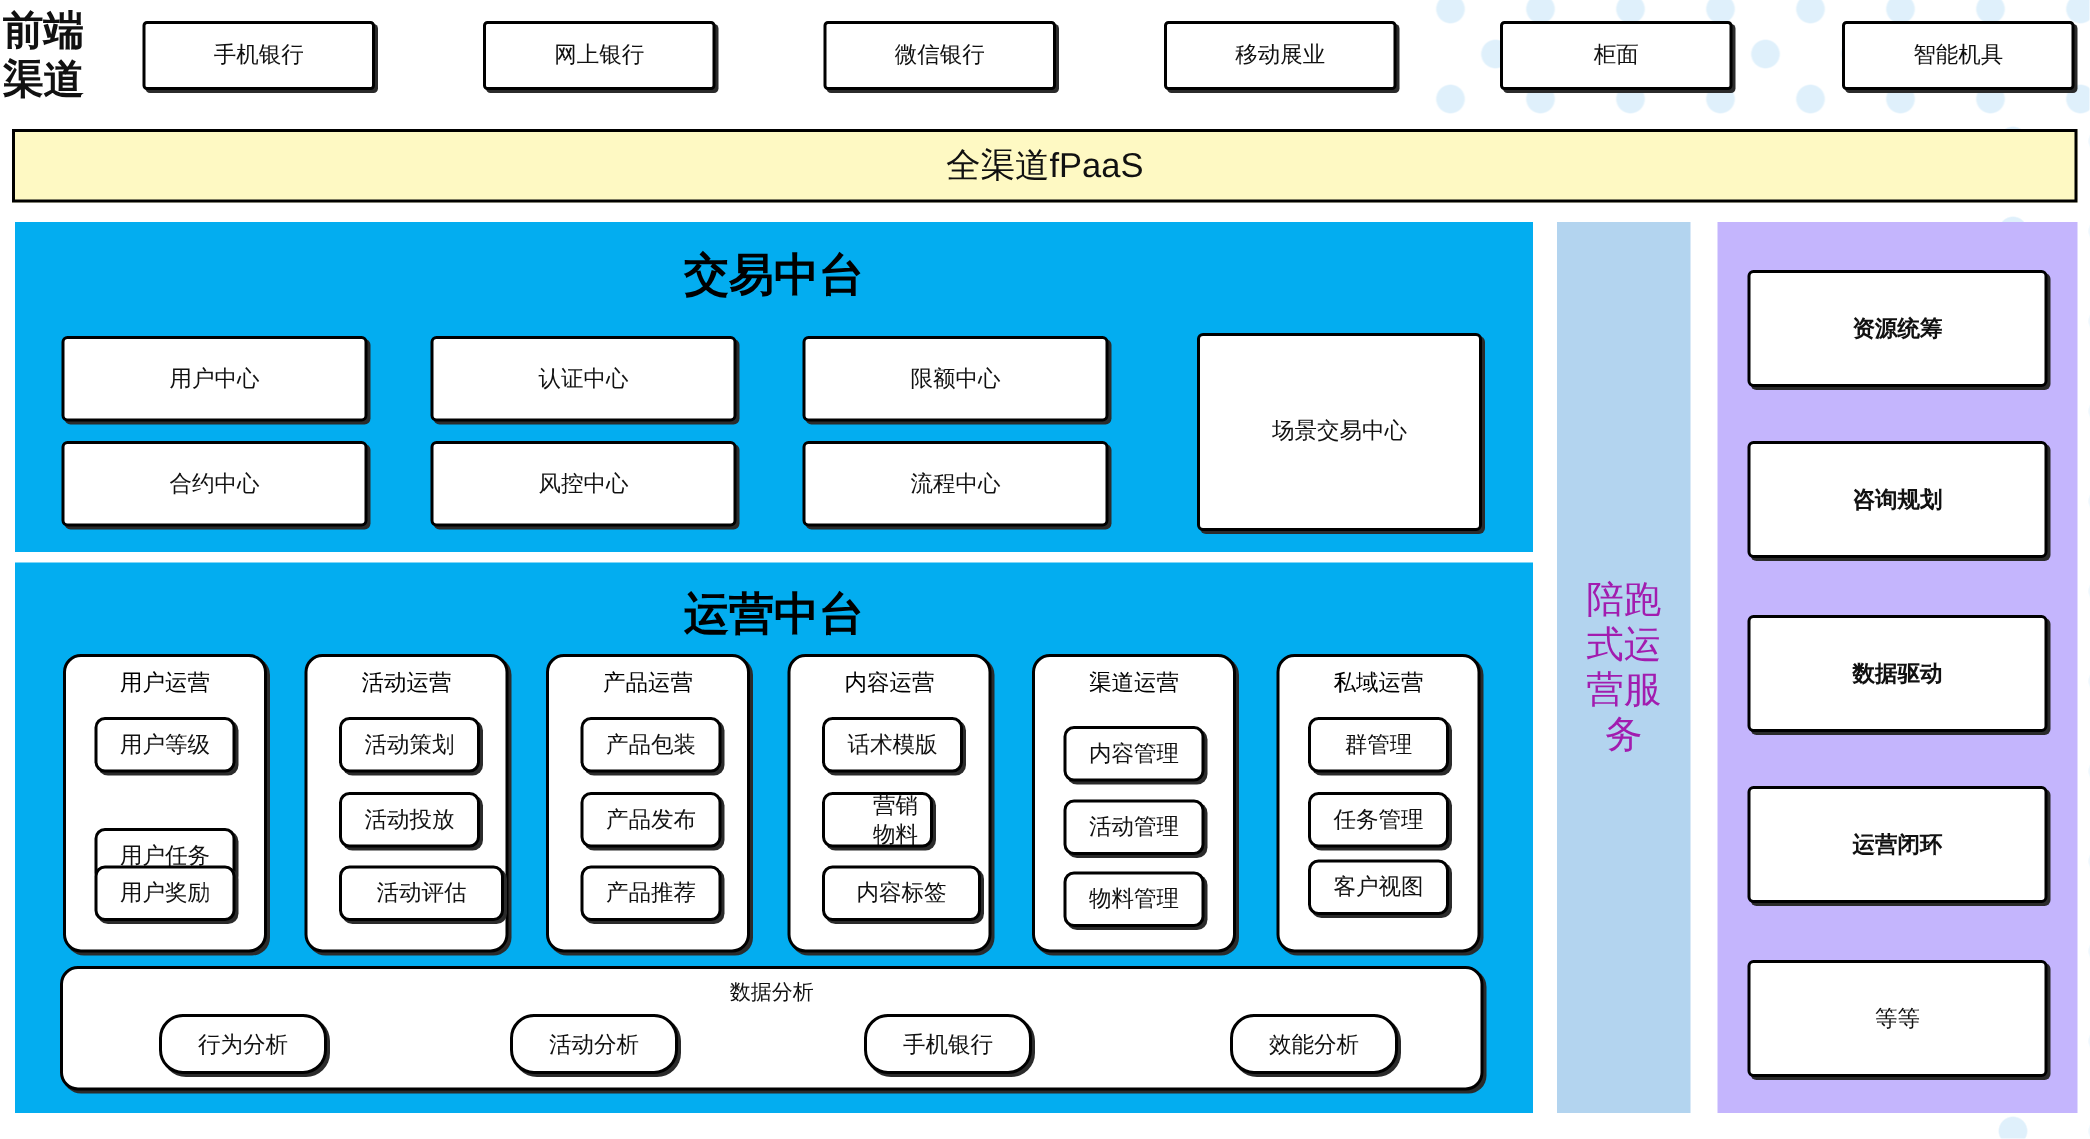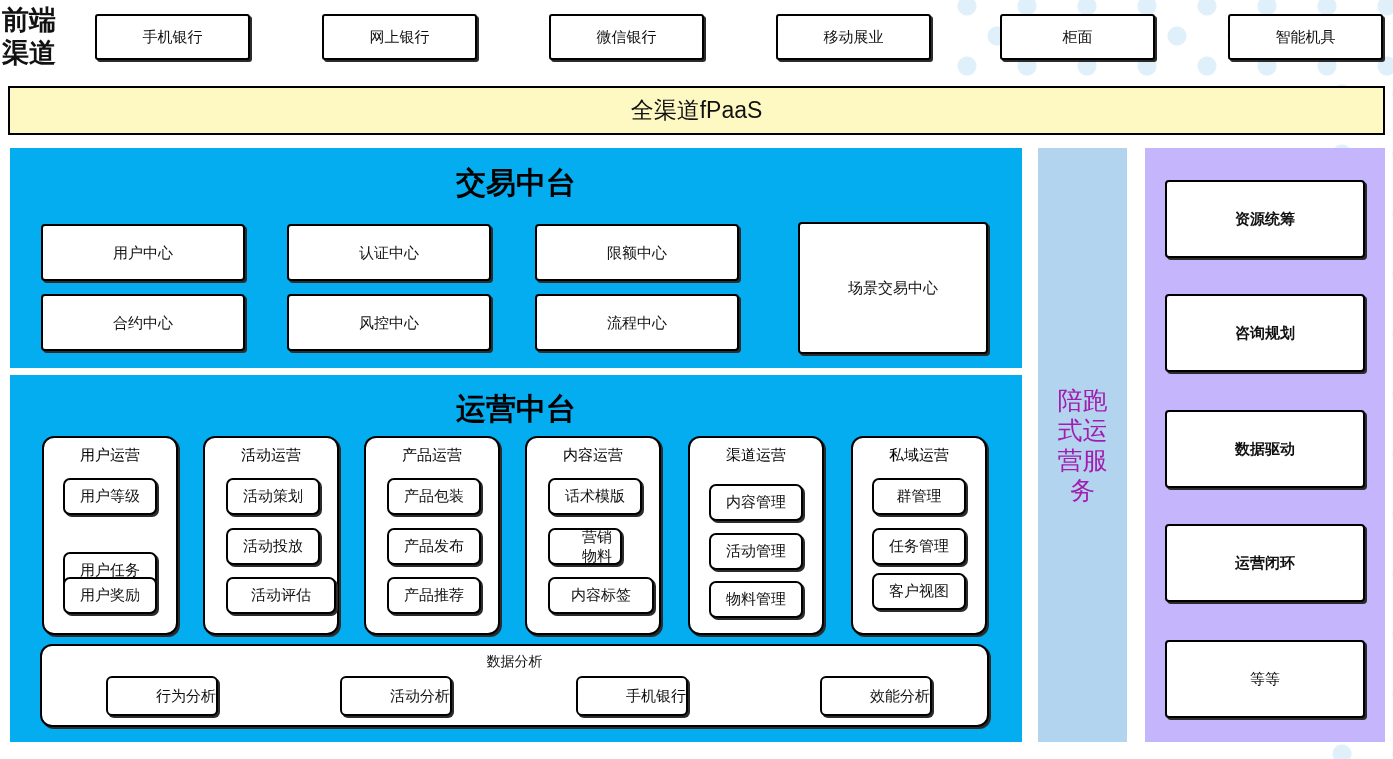--- a/index.html
+++ b/index.html
@@ -89,23 +89,23 @@
   
   #analysis-group{
     position:absolute;background:#ffffff;border:2px solid #000000;
     border-radius:12px;box-sizing:border-box;box-shadow:2px 2px 0 #2b2b2b;
   }
   #analysis-title{
     position:absolute;left:0;top:7px;width:100%;text-align:center;font-size:14px;
   }
   .analysis-item{
     position:absolute;top:40px;height:40px;background:#fff;
-    border:2px solid #000;border-radius:6px;box-sizing:border-box;
+    border:2px solid #000;border-radius:16px;box-sizing:border-box;
     box-shadow:2px 2px 0 #2b2b2b;
-    display:flex;align-items:center;justify-content:flex-end;font-size:15px;
+    display:flex;align-items:center;justify-content:center;font-size:15px;
   }
 
   
   #service-strip{
     position:absolute;left:1038px;top:148px;width:89px;height:594px;
     background:#b3d4ef;
   }
   #service-strip-label{
     position:absolute;left:0;top:0;width:100%;height:100%;
     display:flex;align-items:center;justify-content:center;

